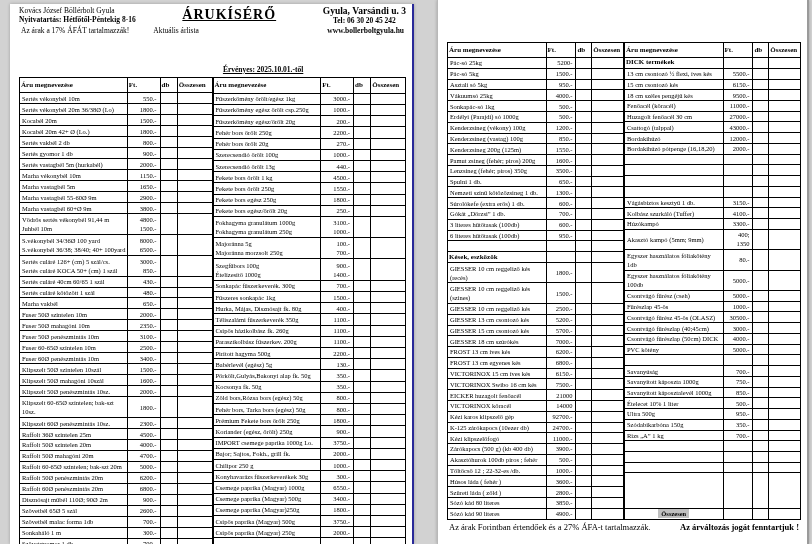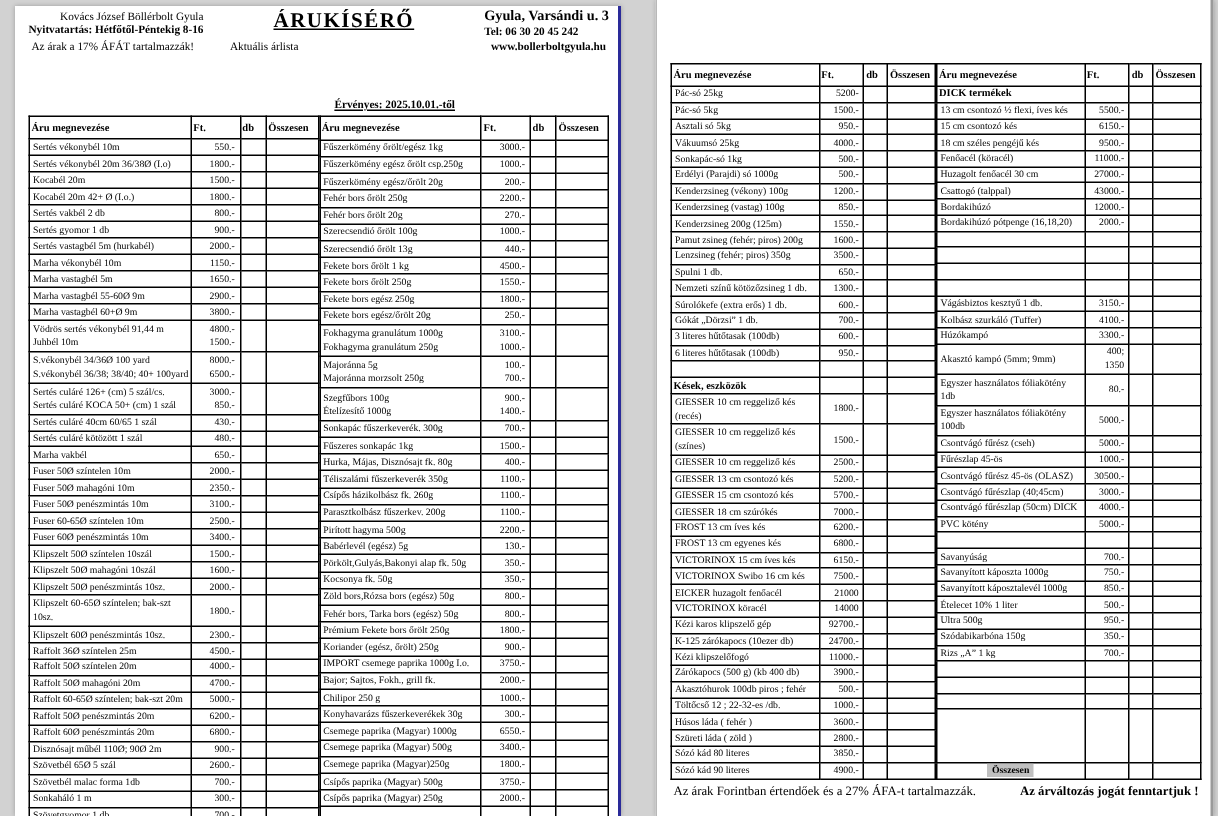--- a/index.html
+++ b/index.html
@@ -10,23 +10,23 @@
     color:#000;
   }
   .page{position:absolute;background:#fff;box-shadow:0 0 3px rgba(0,0,0,.25);}
   #page1{left:10px;top:4px;width:402px;height:540px;border-right:2px solid #2a2a99;}
   #page2{left:437px;top:0;width:369px;height:544px;border-left:1px solid #b8b8b8;border-right:2px solid #9a9a9a;}
   .p1-inner{padding:2px 6px 0 9px;}
   .p2-inner{padding:0 6px 0 9px;}
 
   
   .h-row1{display:flex;justify-content:space-between;align-items:flex-start;}
-  .h-left{font-size:7.5px;line-height:9px;text-align:right;}
+  .h-left{font-size:7.5px;line-height:9px;text-align:left;}
   .h-title{font-size:14px;font-weight:bold;text-decoration:underline;letter-spacing:1px;margin-top:1px;}
-  .h-right{font-size:7.5px;line-height:9px;text-align:left;}
+  .h-right{font-size:7.5px;line-height:9px;text-align:center;}
   .h-addr{font-size:9.5px;font-weight:bold;line-height:10px;}
   .bold{font-weight:bold;}
   .h-row2{display:flex;justify-content:space-between;font-size:7.5px;line-height:10px;margin-top:1px;padding:0 2px;}
   .underline{text-decoration:underline;margin-top:39px;}
 
   
   .tables{display:flex;margin-top:2px;}
   #page1 .tables{height:484px;}
   #page2 .tables{height:478px;}
   .p2-spacer{height:40px;}

